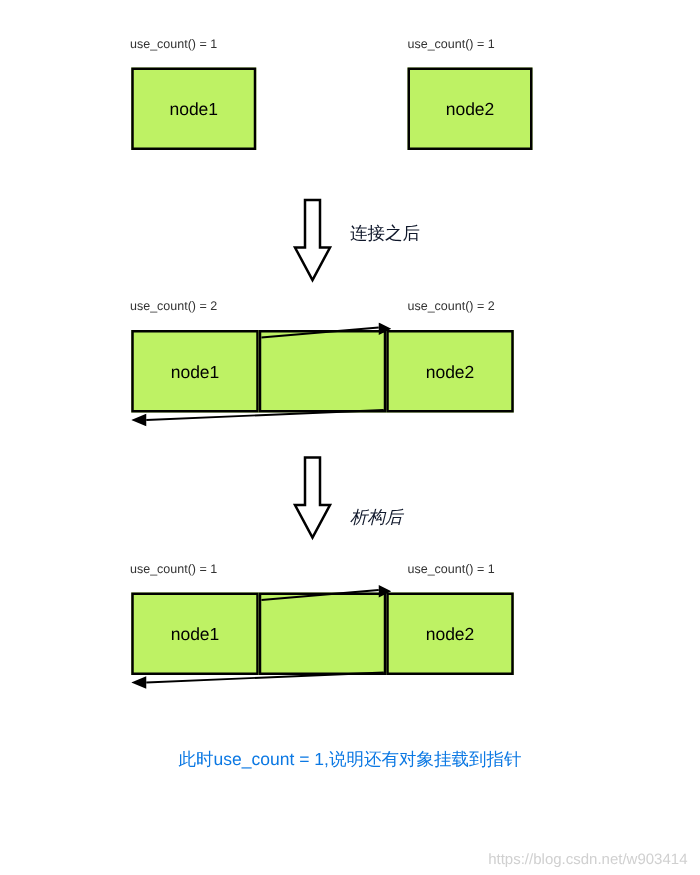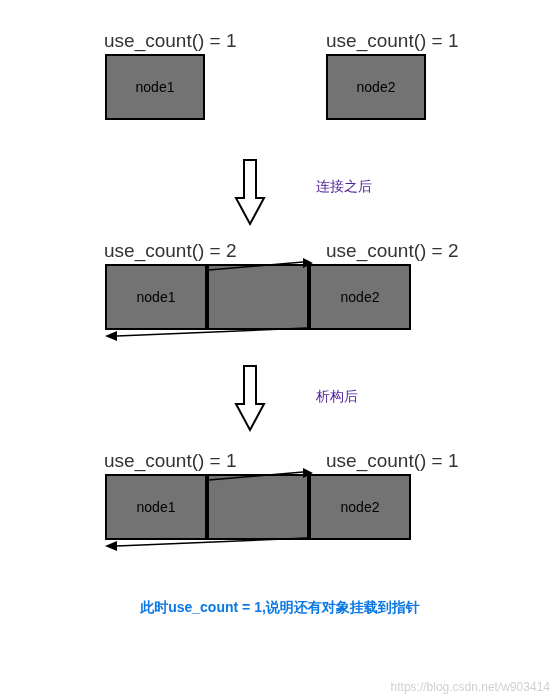--- a/index.html
+++ b/index.html
@@ -11,49 +11,47 @@
       font-size: 13px;
       color: #000;
       position: relative;
     }
     .stage {
       position: absolute;
       left: 0; right: 0;
     }
     .label {
       position: absolute;
-      font-size: 19px;
+      font-size: 10px;
       color: #333;
     }
     .box {
       position: absolute;
       border: 2px solid #000;
-      background: #737373;
+      background: #bef264;
       display: flex;
       align-items: center;
       justify-content: center;
       font-size: 14px;
     }
     .arrow-down {
       position: absolute;
     }
     .arrow-label {
       position: absolute;
       font-size: 14px;
-      color: #4c1d95;
-      margin-left: 36px;
+      color: #0f172a;
     }
     .footnote {
       position: absolute;
       color: #0b78e3;
       font-size: 14px;
       text-align: center;
       left: 0; right: 0;
       line-height: 1.6;
-      font-weight: bold;
     }
     .watermark {
       position: absolute;
       right: 10px;
       bottom: 6px;
       color: #d0d0d0;
       font-size: 12px;
       font-family: Arial, sans-serif;
       text-align: right;
     }
@@ -101,21 +99,21 @@
     <path d="M202,4 L12,12"></path>
     <polygon points="12,7 0,12 12,17"></polygon>
   </svg>
 </div>
 
 <div class="arrow-down" style="left:232px; top:364px;">
   <svg width="36" height="70">
     <path d="M12,2 L12,40 L4,40 L18,66 L32,40 L24,40 L24,2 Z" fill="#fff" stroke="#000" stroke-width="2"></path>
   </svg>
 </div>
-<div class="arrow-label" style="left:280px; top:388px;">析构后</div>
+<div class="arrow-label" style="left:280px; top:405px;font-style:italic;">析构后</div>
 
 <div class="stage" style="top:450px;">
   <div class="label" style="left:104px; top:0;">use_count() = 1</div>
   <div class="label" style="left:326px; top:0;">use_count() = 1</div>
   <div class="box" style="left:105px; top:24px; width:102px; height:66px;">
     <span>node1</span>
   </div>
   <div class="box" style="left:207px; top:24px; width:102px; height:66px;"></div>
   <div class="box" style="left:309px; top:24px; width:102px; height:66px;">
     <span>node2</span>

